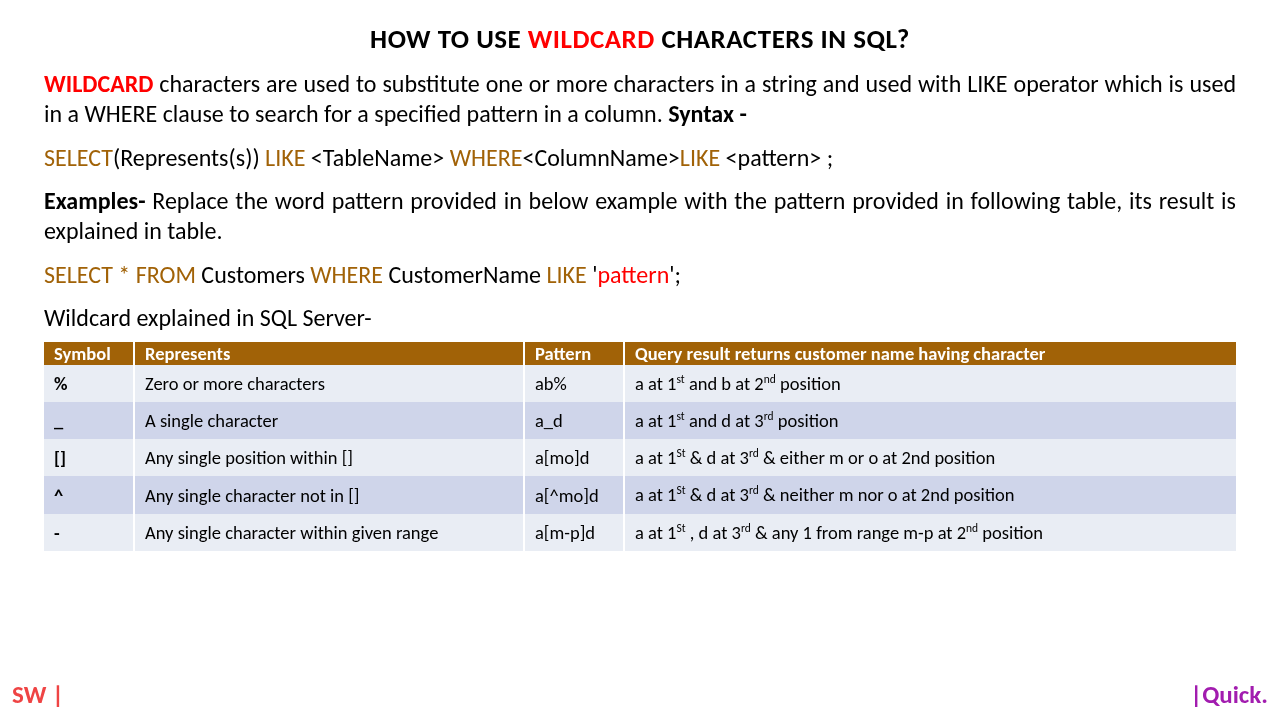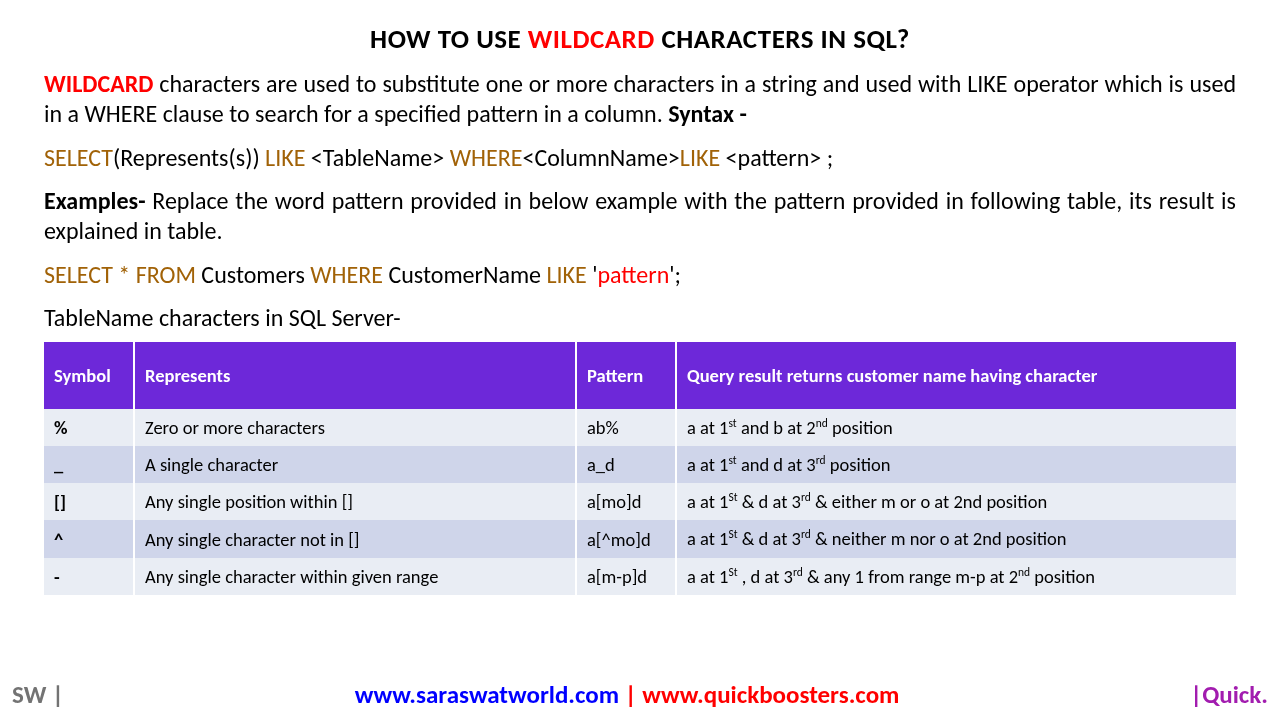--- a/index.html
+++ b/index.html
@@ -37,51 +37,51 @@
   .subhead {
     font-size: 24px;
     margin-bottom: 10px;
   }
   table {
     width: 100%;
     border-collapse: collapse;
     font-size: 18.5px;
   }
   thead th {
-    background: #6d28d9;
+    background: #a16207;
     color: #ffffff;
     text-align: left;
-    padding: 22px 10px;
+    padding: 0 10px;
     font-weight: bold;
     border-right: 2px solid #fff;
   }
   thead th:last-child { border-right: none; }
   tbody td {
     padding: 7px 10px;
     border-right: 2px solid #fff;
   }
   tbody td:last-child { border-right: none; }
   tbody tr.row-a { background: #e9edf4; }
   tbody tr.row-b { background: #cfd5ea; }
   tbody td.sym { font-weight: bold; }
   .col-sym { width: 90px; }
-  .col-rep { width: 442px; }
+  .col-rep { width: 390px; }
   .col-pat { width: 100px; }
   sup { font-size: 0.62em; vertical-align: super; }
   .footer {
     position: absolute;
     left: 0; right: 0; bottom: 10px;
     padding: 0 12px;
     display: flex;
     justify-content: space-between;
     align-items: baseline;
     font-size: 25px;
     font-weight: bold;
   }
-  .footer .left { color: #737373; }
+  .footer .left { color: #ef4444; }
   .footer .center { color: #0000ff; text-align: center; flex: 1; }
   .footer .center .pipe { color: #ff0000; }
   .footer .center .qb { color: #ff0000; }
   .footer .right { color: #a21caf; }
 </style>
 </head>
 <body>
 
 <h1 class="title">
   <span>HOW TO USE </span><span class="red">WILDCARD</span><span> CHARACTERS IN SQL?</span>
@@ -96,21 +96,21 @@
 </p>
 
 <p class="para">
   <span class="bold">Examples-</span><span>  Replace the word pattern provided in below example with the pattern provided in following table, its result is explained in table.</span>
 </p>
 
 <p class="syntax">
   <span class="kw">SELECT * FROM </span><span>Customers </span><span class="kw">WHERE </span><span>CustomerName </span><span class="kw">LIKE </span><span>'</span><span class="redkw">pattern</span><span>';</span>
 </p>
 
-<p class="subhead">TableName characters in SQL Server-</p>
+<p class="subhead">Wildcard explained in SQL Server-</p>
 
 <table>
   <thead>
     <tr>
       <th class="col-sym">Symbol</th>
       <th class="col-rep">Represents</th>
       <th class="col-pat">Pattern</th>
       <th>Query result returns customer name having character</th>
     </tr>
   </thead>
@@ -143,17 +143,14 @@
         <td class="sym">-</td>
         <td>Any single character within given range</td>
         <td>a[m-p]d</td>
         <td>a at 1<sup>St</sup> , d at 3<sup>rd</sup>  &amp; any 1 from range m-p at 2<sup>nd</sup> position</td>
       </tr>
     </tbody>
 </table>
 
 <div class="footer">
   <span class="left">SW |</span>
-  <span class="center">
-    <span>www.saraswatworld.com</span><span class="pipe"> | </span><span class="qb">www.quickboosters.com</span>
-  </span>
   <span class="right">|Quick.</span>
 </div>
 
 </body></html>

